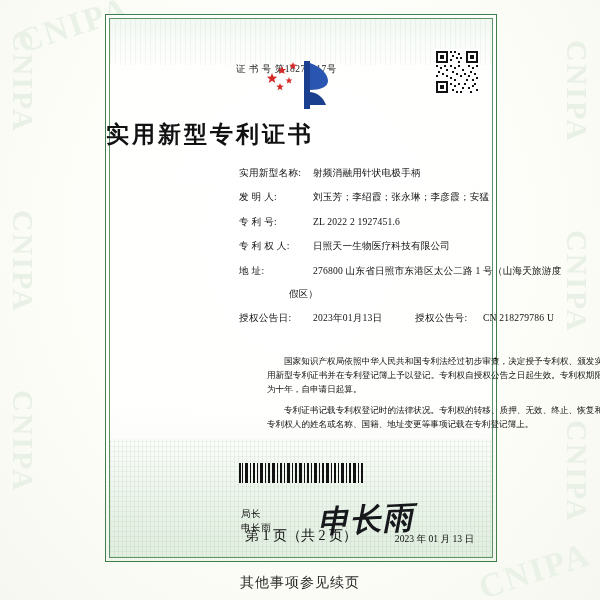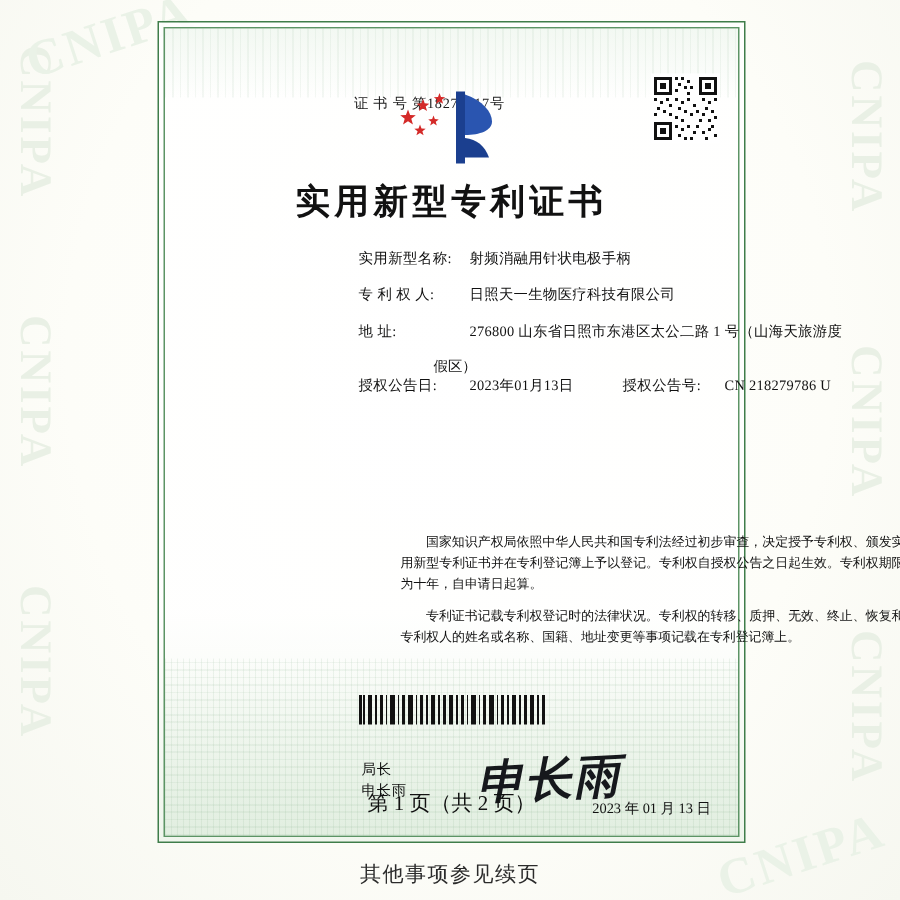--- a/index.html
+++ b/index.html
@@ -100,21 +100,20 @@
     left: 130px; top: 48px;
     font-size: 9.5px;
     color: #1a1a1a;
     letter-spacing: 0.5px;
   }
 
   
   .title {
     position: absolute;
     left: 0; right: 0; top: 104px;
-    text-align: center;
     font-size: 23px;
     font-weight: bold;
     letter-spacing: 3px;
     color: #111;
   }
 
   
   .fields {
     position: absolute;
     left: 133px; top: 152px;
@@ -337,35 +336,43 @@
 
     <div class="title">实用新型专利证书</div>
 
     <div class="fields">
 
       <div class="field">
         <div class="f-label">实用新型名称:</div>
         <div class="f-value">射频消融用针状电极手柄</div>
       </div>
 
-
+      <div class="field">
+        <div class="f-label">发 明 人:</div>
+        <div class="f-value">刘玉芳；李绍霞；张永琳；李彦霞；安猛</div>
+      </div>
+
+      <div class="field">
+        <div class="f-label">专 利 号:</div>
+        <div class="f-value">ZL 2022 2 1927451.6</div>
+      </div>
 
 
       <div class="field">
         <div class="f-label">专 利 权 人:</div>
         <div class="f-value">日照天一生物医疗科技有限公司</div>
       </div>
 
       <div class="field tight">
         <div class="f-label">地 址:</div>
         <div class="f-value">276800 山东省日照市东港区太公二路 1 号（山海天旅游度</div>
       </div>
       <div class="addr-2">假区）</div>
 
-      <div class="field-split" style="margin-top:0;">
+      <div class="field-split" style="margin-top:11px;">
         <div class="split-left">
           <div class="f-label">授权公告日:</div>
           <div class="f-value">2023年01月13日</div>
         </div>
         <div class="split-right">
           <div class="f-label">授权公告号:</div>
           <div class="f-value">CN 218279786 U</div>
         </div>
       </div>
 

